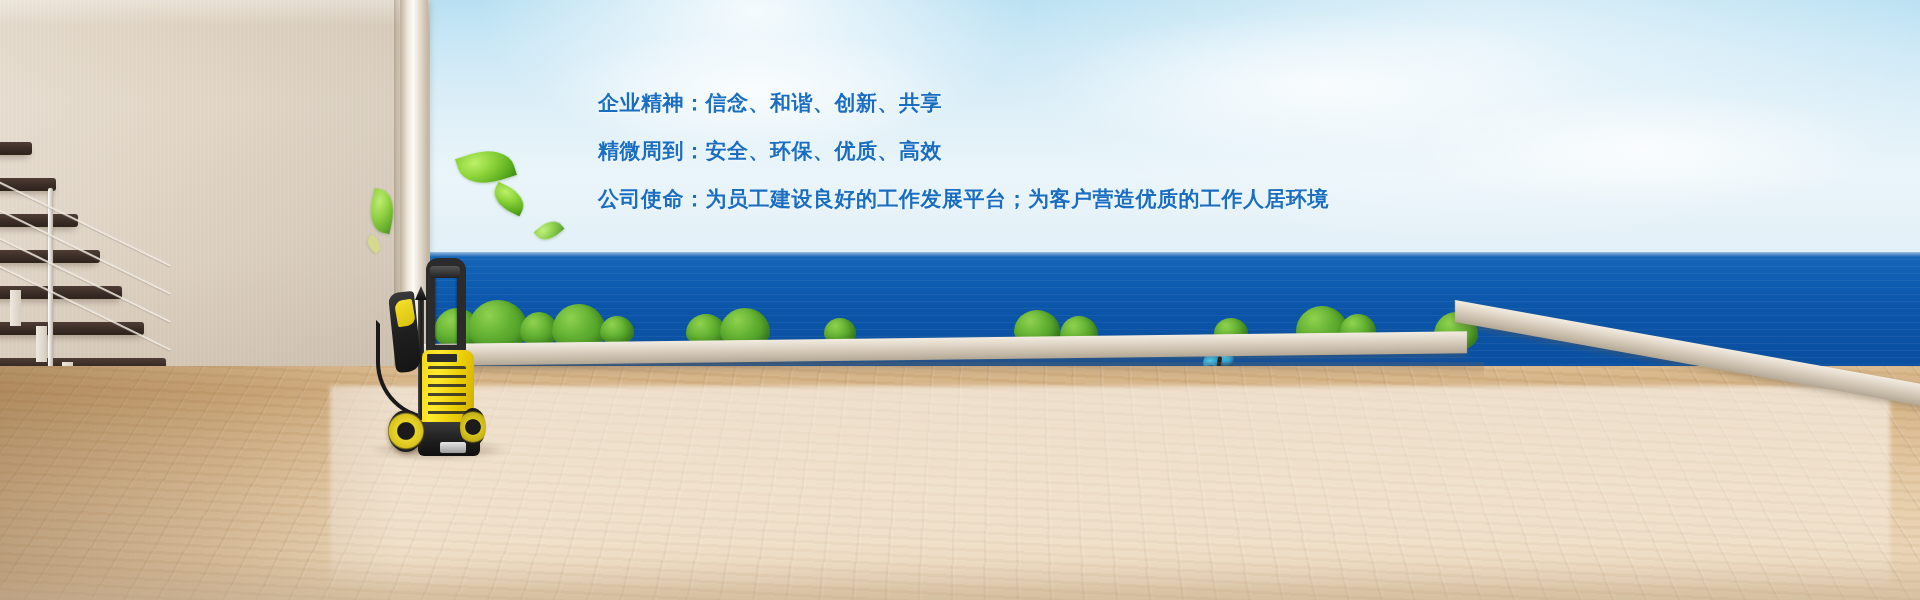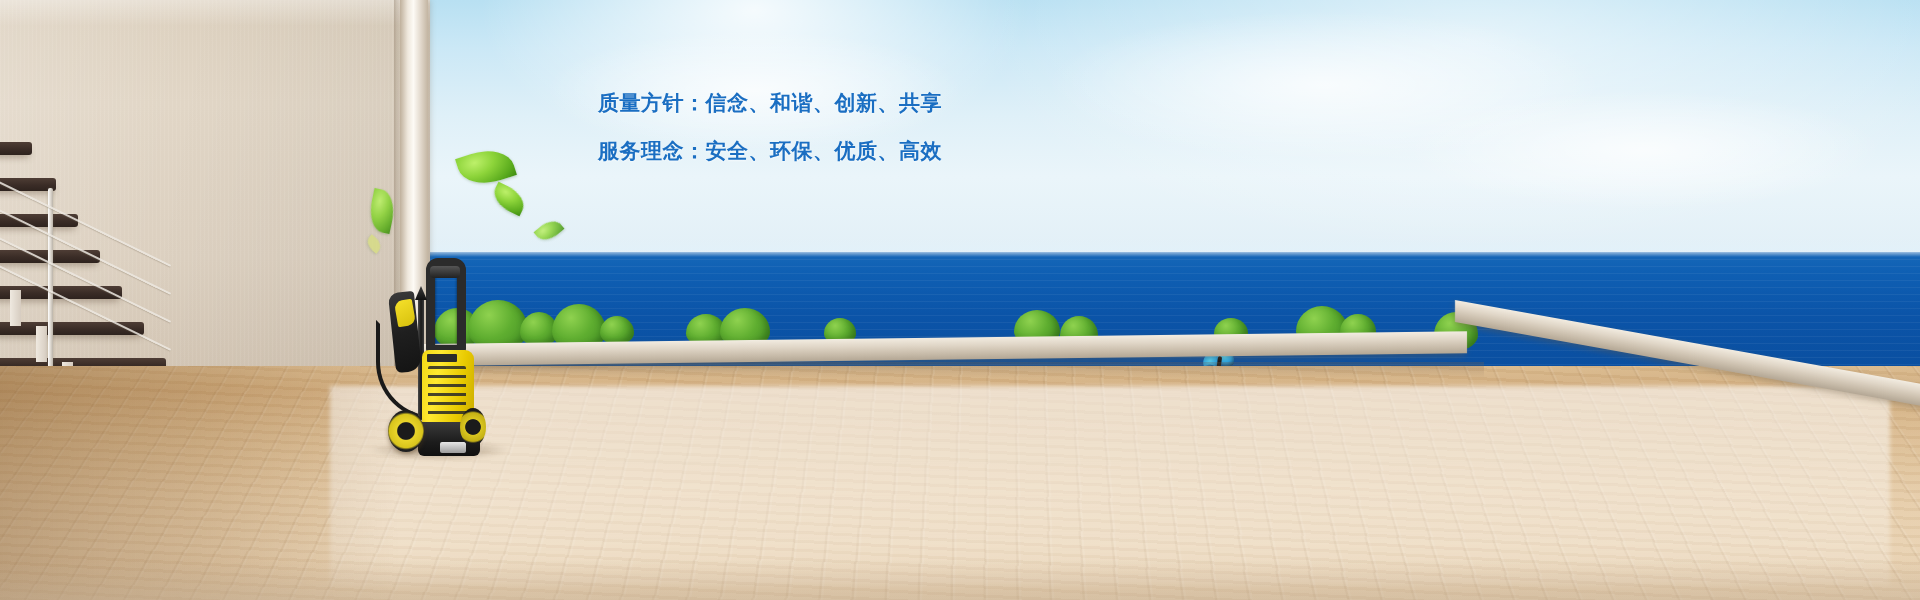--- a/index.html
+++ b/index.html
@@ -544,17 +544,18 @@
     <div class="w-body-vents"></div>
     <div class="w-gun"></div>
     <div class="w-gun-trigger"></div>
     <div class="w-base"></div>
     <div class="w-base-plate"></div>
     <div class="w-wheel"></div>
     <div class="w-wheel-r"></div>
   </div>
 
   <div class="text-block">
-    <div class="text-line">质量方针：信念、和谐、创新、共享</div>
-    <div class="text-line">服务理念：安全、环保、优质、高效</div>
+    <div class="text-line">企业精神：信念、和谐、创新、共享</div>
+    <div class="text-line">精微周到：安全、环保、优质、高效</div>
+    <div class="text-line">公司使命：为员工建设良好的工作发展平台；为客户营造优质的工作人居环境</div>
   </div>
 
 </div>
 
 </body></html>

